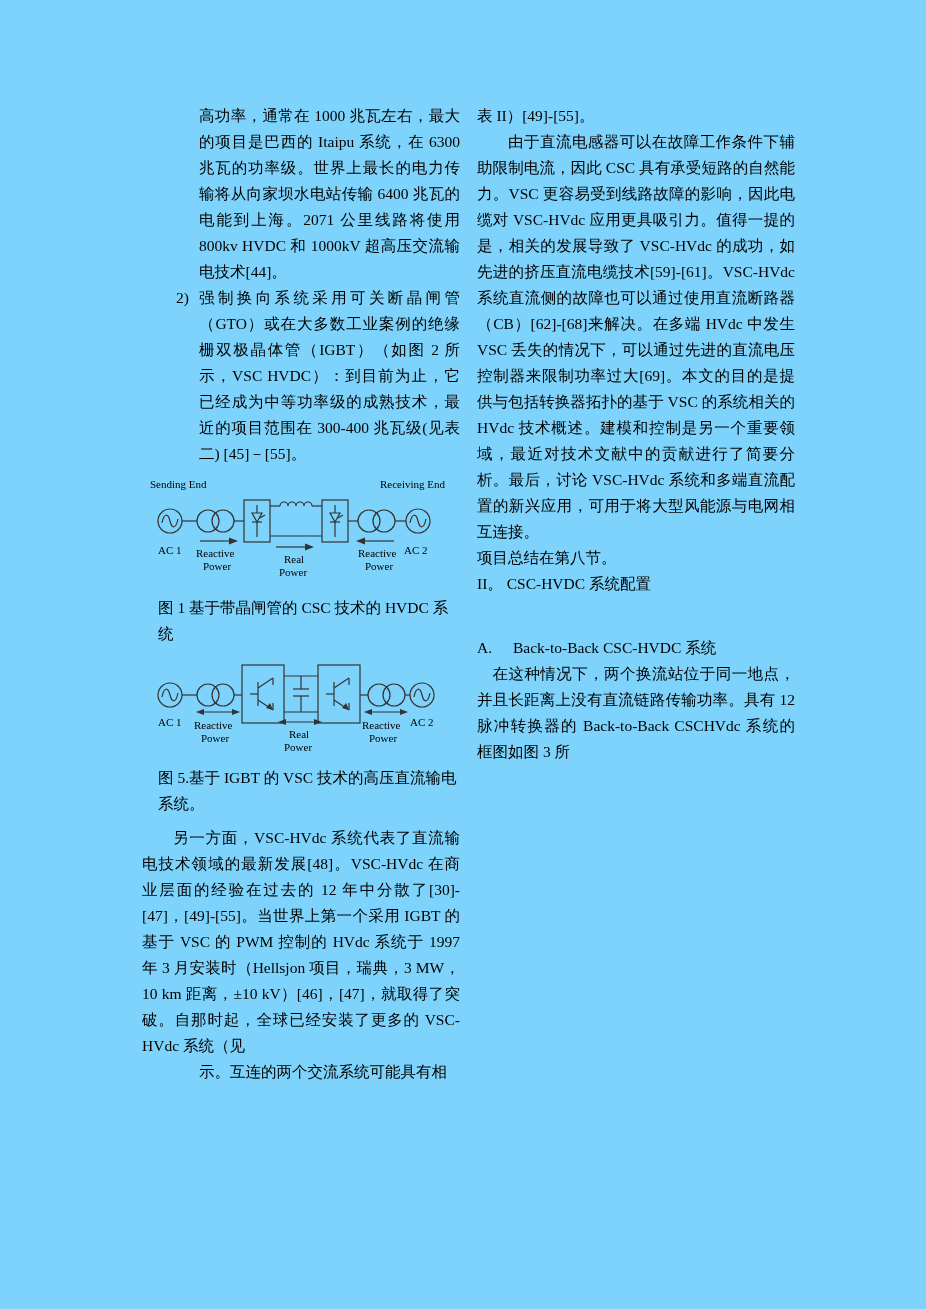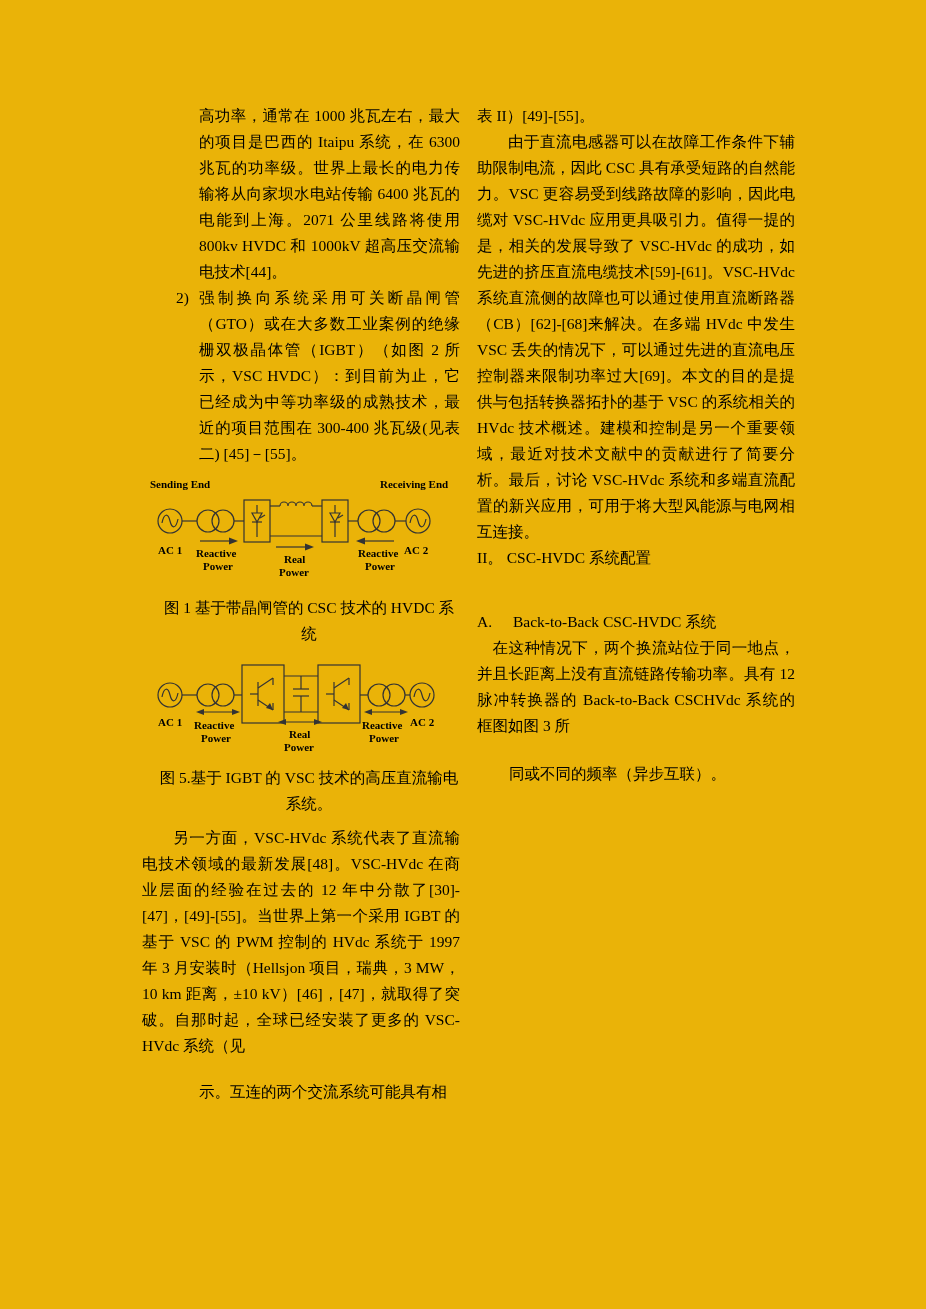--- a/index.html
+++ b/index.html
@@ -1,49 +1,49 @@
 <!DOCTYPE html>
 <html><head>
 <meta charset="utf-8">
 <style>
   html, body { margin: 0; padding: 0; background: #e8e8e8; }
   .page {
     position: relative;
     width: 926px;
     height: 1309px;
     margin: 0 auto;
-    background: #eab308;
+    background: #7dd3fc;
     color: #000000;
     font-family: "Liberation Serif", "DejaVu Serif", serif;
     font-size: 15.5px;
     line-height: 26px;
     overflow: hidden;
   }
   .col { position: absolute; top: 103px; width: 318px; text-align: justify; }
   .col-left  { left: 142px; }
   .col-right { left: 477px; }
 
   p { margin: 0; }
   .indent2 { text-indent: 2em; }
 
   .list-item { position: relative; padding-left: 57px; }
   .list-marker { position: absolute; left: 34px; top: 0; }
 
-  .figure { margin: 8px 0 2px 0; font-weight: bold; }
+  .figure { margin: 8px 0 2px 0; }
   .figure svg { display: block; }
-  .fig-caption { margin: 4px 0 8px 16px; text-align: center; }
+  .fig-caption { margin: 4px 0 8px 16px; text-align: left; }
 
   .sec-heading { }
 
   .sectionA { display: flex; margin-top: 38px; }
   .sectionA .marker { width: 36px; flex: none; }
 
   .paraA { text-indent: 1em; }
   .tail-line { margin-left: 32px; margin-top: 22px; }
-  .fragment { padding-left: 57px; margin-top: 20px; }
+  .fragment { padding-left: 57px; }
 
   .diagram-text { font-family: "Liberation Serif", "DejaVu Serif", serif; font-size: 11px; }
   .diagram-stroke { stroke: #333; fill: none; stroke-width: 1.2; }
 </style>
 </head>
 <body>
 
 <div class="page">
 
   <div class="col col-left">
@@ -231,27 +231,27 @@
     <p class="indent2">另一方面，VSC-HVdc 系统代表了直流输电技术领域的最新发展[48]。VSC-HVdc 在商业层面的经验在过去的 12 年中分散了[30]-[47]，[49]-[55]。当世界上第一个采用 IGBT 的基于 VSC 的 PWM 控制的 HVdc 系统于 1997 年 3 月安装时（Hellsjon 项目，瑞典，3 MW，10 km 距离，±10 kV）[46]，[47]，就取得了突破。自那时起，全球已经安装了更多的 VSC-HVdc 系统（见</p>
     <p class="fragment">示。互连的两个交流系统可能具有相</p>
   </div>
 
   <div class="col col-right">
 
     <p>表 II）[49]-[55]。</p>
 
     <p class="indent2">由于直流电感器可以在故障工作条件下辅助限制电流，因此 CSC 具有承受短路的自然能力。VSC 更容易受到线路故障的影响，因此电缆对 VSC-HVdc 应用更具吸引力。值得一提的是，相关的发展导致了 VSC-HVdc 的成功，如先进的挤压直流电缆技术[59]-[61]。VSC-HVdc 系统直流侧的故障也可以通过使用直流断路器（CB）[62]-[68]来解决。在多端 HVdc 中发生 VSC 丢失的情况下，可以通过先进的直流电压控制器来限制功率过大[69]。本文的目的是提供与包括转换器拓扑的基于 VSC 的系统相关的 HVdc 技术概述。建模和控制是另一个重要领域，最近对技术文献中的贡献进行了简要分析。最后，讨论 VSC-HVdc 系统和多端直流配置的新兴应用，可用于将大型风能源与电网相互连接。</p>
 
+    <p>项目总结在第八节。</p>
 
     <p class="sec-heading">II。 CSC-HVDC 系统配置</p>
 
 
     <div class="sectionA">
       <span class="marker">A.</span>
       <span>Back-to-Back CSC-HVDC 系统</span>
     </div>
 
     <p class="paraA">在这种情况下，两个换流站位于同一地点，并且长距离上没有直流链路传输功率。具有 12 脉冲转换器的 Back-to-Back CSCHVdc 系统的框图如图 3 所</p>
 
-    <p class="tail-line">同或不同的频率（异步互联）。</p>
   </div>
 
 </div>
 
 </body></html>

